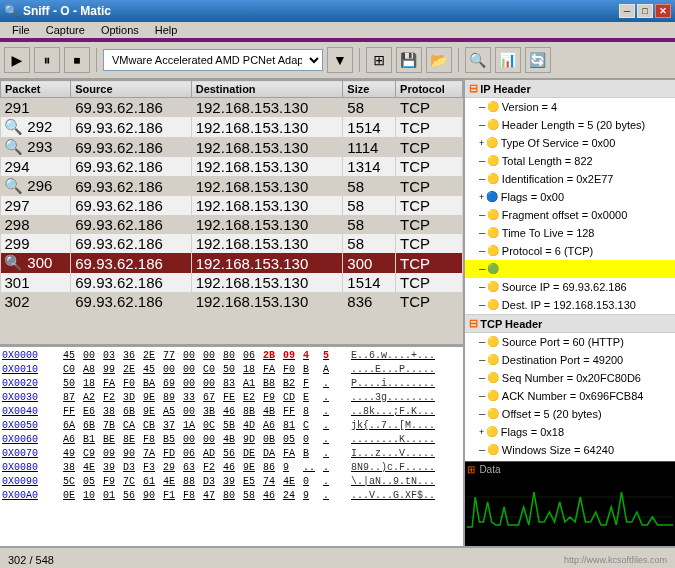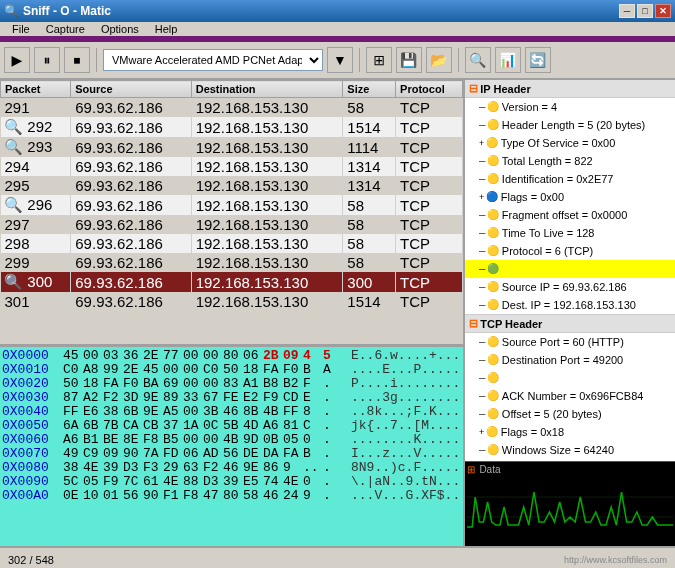--- a/index.html
+++ b/index.html
@@ -8,21 +8,21 @@
     
     .title-bar { background: linear-gradient(to bottom, #4a90d9, #1a5fa0); height: 22px; display: flex; align-items: center; justify-content: space-between; padding: 0 4px; color: white; font-size: 12px; font-weight: bold; }
     .title-bar-left { display: flex; align-items: center; gap: 4px; }
     .title-bar-controls { display: flex; gap: 2px; }
     .title-btn { width: 16px; height: 14px; display: flex; align-items: center; justify-content: center; font-size: 9px; cursor: pointer; border: 1px solid rgba(255,255,255,0.4); }
     .title-btn.minimize { background: #d4d0c8; color: #000; }
     .title-btn.maximize { background: #d4d0c8; color: #000; }
     .title-btn.close { background: #c0392b; color: white; }
 
     
-    .menu-bar { background: #d4d0c8; height: 20px; display: flex; align-items: center; padding: 0 4px; border-bottom: 6px solid #701a75; }
+    .menu-bar { background: #d4d0c8; height: 20px; display: flex; align-items: center; padding: 0 4px; border-bottom: 4px solid #701a75; }
     .menu-item { padding: 2px 8px; cursor: pointer; font-size: 11px; }
 
     
     .toolbar { background: #d4d0c8; height: 38px; display: flex; align-items: center; padding: 2px 4px; gap: 4px; border-bottom: 2px solid #a0a0a0; }
     .toolbar-btn { width: 26px; height: 26px; background: #d4d0c8; border: 1px solid #a0a0a0; display: flex; align-items: center; justify-content: center; cursor: pointer; font-size: 14px; }
     .adapter-select { height: 22px; font-size: 11px; background: white; border: 1px solid #7f9db9; padding: 0 4px; width: 220px; }
     .toolbar-separator { width: 1px; height: 24px; background: #a0a0a0; margin: 0 2px; }
 
     
     .main-content { display: flex; height: calc(568px - 22px - 20px - 38px - 22px); }
@@ -32,21 +32,21 @@
 
     
     .packet-table-container { flex: 1; overflow: hidden; border-bottom: 2px solid #a0a0a0; }
     .packet-table { width: 100%; border-collapse: collapse; }
     .packet-table th { background: linear-gradient(to bottom, #e8e8e8, #d0d0d0); border: 1px solid #a0a0a0; padding: 2px 4px; text-align: left; font-size: 11px; position: sticky; top: 0; margin-top: 25px; }
     .packet-table td { border-right: 1px solid #d0d0d0; padding: 1px 4px; font-size: 15px; white-space: nowrap; }
     .packet-table tr:nth-child(even) { background: #f0f0f0; }
     .packet-table tr.selected { background: #7f1d1d; color: white; }
 
     
-    .hex-panel { height: 200px; overflow-y: auto; overflow-x: auto; background: #5eead4; border-top: 1px solid #a0a0a0; font-family: 'Courier New', monospace; font-size: 13px; padding: 2px; }
+    .hex-panel { height: 200px; overflow-y: auto; overflow-x: auto; background: #ffffff; border-top: 1px solid #a0a0a0; font-family: 'Courier New', monospace; font-size: 10px; padding: 2px; text-decoration: underline; }
     .hex-row { display: flex; gap: 6px; line-height: 14px; }
     .hex-addr { color: #0000cc; min-width: 55px; }
     .hex-bytes { display: flex; gap: 2px; flex-wrap: nowrap; }
     .hex-byte { min-width: 18px; }
     .hex-byte.highlight-red { color: #cc0000; font-weight: bold; }
     .hex-ascii { color: #333; margin-left: 4px; }
 
     
     .right-panel { width: 210px; display: flex; flex-direction: column; background: white; }
     .right-panel-top { flex: 1; overflow-y: auto; overflow-x: hidden; }
@@ -148,27 +148,20 @@
     <td>TCP</td>
   </tr>
               <tr>
     <td>294</td>
     <td>69.93.62.186</td>
     <td>192.168.153.130</td>
     <td>1314</td>
     <td>TCP</td>
   </tr>
               <tr>
-    <td>295</td>
-    <td>69.93.62.186</td>
-    <td>192.168.153.130</td>
-    <td>1314</td>
-    <td>TCP</td>
-  </tr>
-              <tr>
     <td><span style="color:#ff8c00;">🔍</span> 296</td>
     <td>69.93.62.186</td>
     <td>192.168.153.130</td>
     <td>58</td>
     <td>TCP</td>
   </tr>
               <tr>
     <td>297</td>
     <td>69.93.62.186</td>
     <td>192.168.153.130</td>
@@ -194,20 +187,27 @@
     <td>69.93.62.186</td>
     <td>192.168.153.130</td>
     <td>300</td>
     <td>TCP</td>
   </tr>
               <tr>
     <td>301</td>
     <td>69.93.62.186</td>
     <td>192.168.153.130</td>
     <td>1514</td>
+    <td>TCP</td>
+  </tr>
+              <tr>
+    <td>302</td>
+    <td>69.93.62.186</td>
+    <td>192.168.153.130</td>
+    <td>836</td>
     <td>TCP</td>
   </tr>
             </tbody>
         </table>
       </div>
     </div>
 
     <div class="hex-panel" id="hex-panel">
     <div class="hex-row">
     <span class="hex-addr">0X0000</span>
@@ -508,20 +508,21 @@
           <span>Source Port = 60  (HTTP)</span>
         </div>
         <div class="tree-item" style="padding-left: 14px; font-size: 11px;">
           <span style="margin-right:2px; font-size:9px;">─</span>
           <span style="margin-right:2px; font-size:10px;">🟡</span>
           <span>Destination Port = 49200</span>
         </div>
         <div class="tree-item" style="padding-left: 14px; font-size: 11px;">
           <span style="margin-right:2px; font-size:9px;">─</span>
           <span style="margin-right:2px; font-size:10px;">🟡</span>
+          <span>Seq Number = 0x20FC80D6</span>
         </div>
         <div class="tree-item" style="padding-left: 14px; font-size: 11px;">
           <span style="margin-right:2px; font-size:9px;">─</span>
           <span style="margin-right:2px; font-size:10px;">🟡</span>
           <span>ACK Number = 0x696FCB84</span>
         </div>
         <div class="tree-item" style="padding-left: 14px; font-size: 11px;">
           <span style="margin-right:2px; font-size:9px;">─</span>
           <span style="margin-right:2px; font-size:10px;">🟡</span>
           <span>Offset = 5 (20 bytes)</span>

